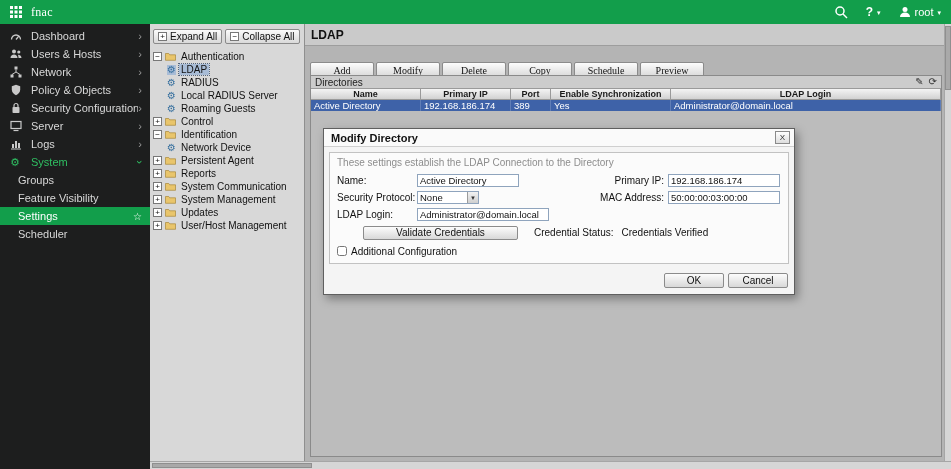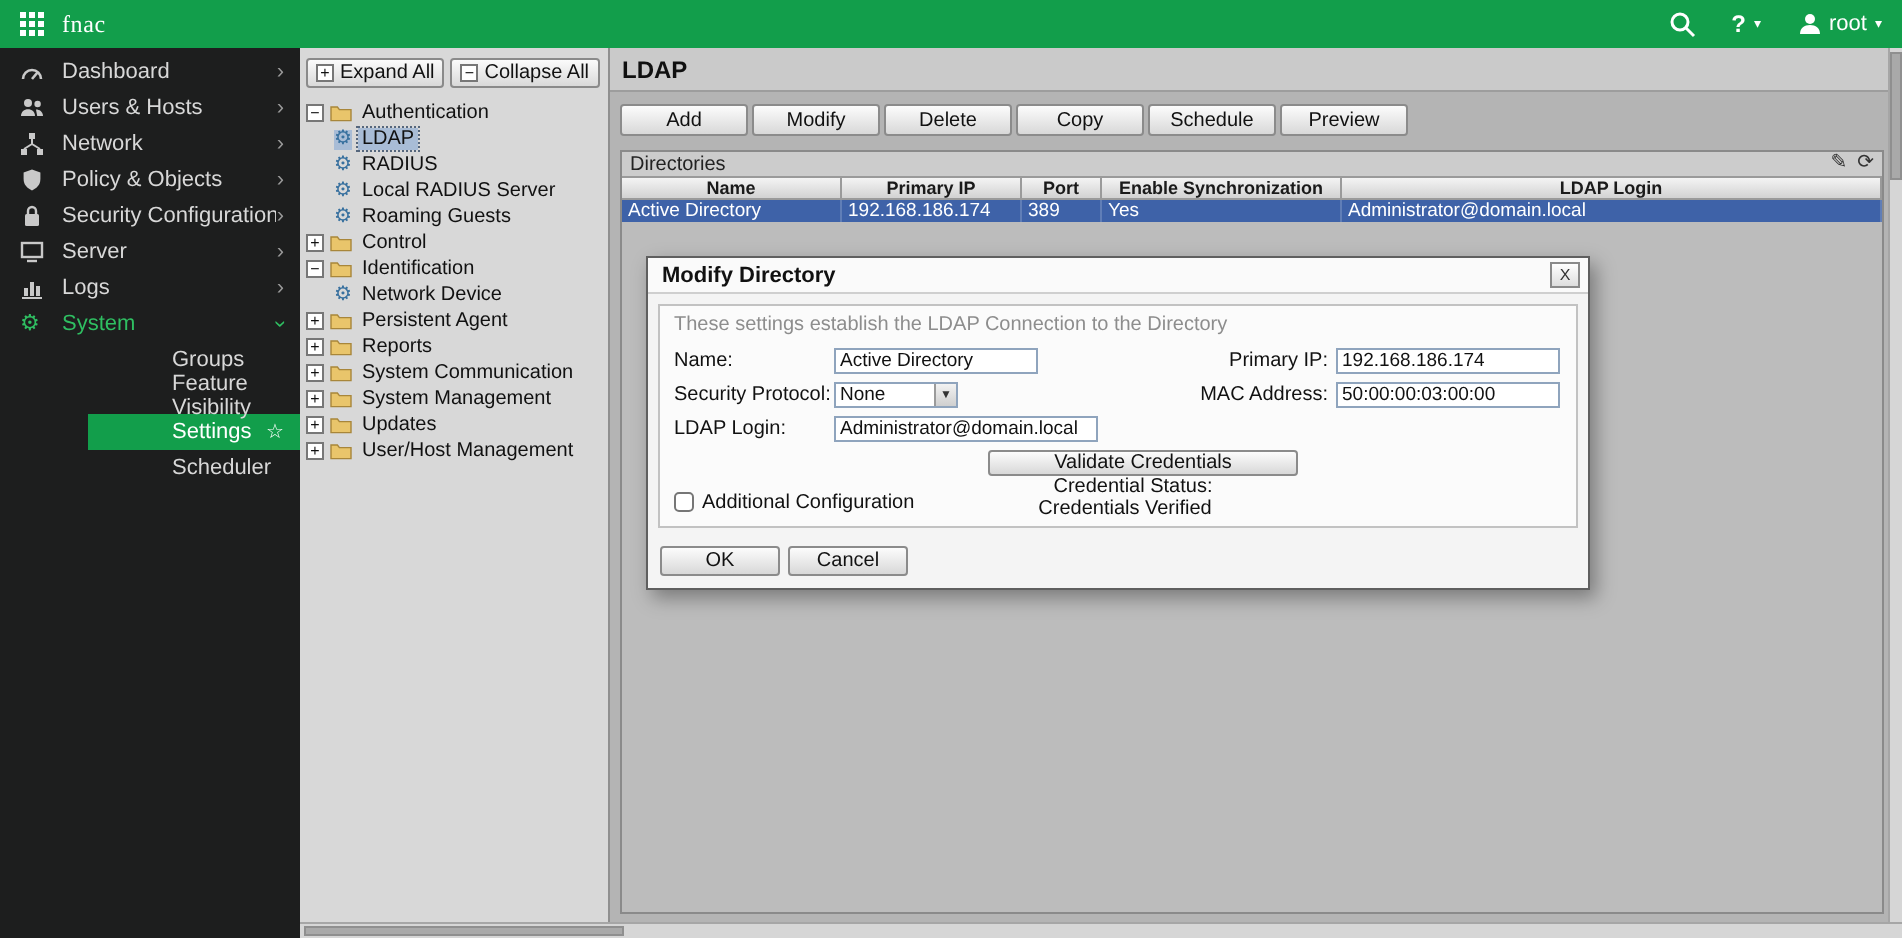--- a/index.html
+++ b/index.html
@@ -17,21 +17,21 @@
 
   
   .sidebar { position:absolute; top:24px; left:0; width:150px; bottom:0; background:#1d1e1e; padding-top:3px; z-index:4; }
   .side-item { height:18px; display:flex; align-items:center; padding:0 8px 0 10px; color:#d8d8d8; font-size:11px; cursor:pointer; }
   .side-item .si-icon { width:14px; display:flex; margin-right:7px; flex:none; }
   .side-item .si-label { flex:1; white-space:nowrap; overflow:hidden; }
   .side-item .si-chev { color:#9a9a9a; font-size:11px; }
   .side-item.system .si-label { color:#2fbf62; }
   .side-item.system .si-chev { color:#2fbf62; }
   .chev-down { display:inline-block; transform:rotate(90deg); }
-  .side-sub { height:18px; display:flex; align-items:center; padding-left:42px; padding-right:8px; color:#d8d8d8; font-size:11px; cursor:pointer;margin-left:44px; }
+  .side-sub { height:18px; display:flex; align-items:center; padding-left:18px; padding-right:8px; color:#d8d8d8; font-size:11px; cursor:pointer; }
   .side-sub.active { background:#129e4b; color:#fff; }
   .side-sub .star { margin-left:auto; font-size:10px; color:#fff; }
 
   
   .tree-panel { position:absolute; top:24px; left:150px; width:155px; bottom:8px; background:#d8d8d8; border-right:1px solid #8f8f8f; z-index:3; }
   .tree-toolbar { display:flex; gap:3px; padding:5px 3px 4px 3px; }
   .mini-btn { display:flex; align-items:center; gap:3px; font-family:inherit; font-size:10px; color:#111; padding:1px 4px; border:1px solid #8a8a8a; border-radius:2px; background:linear-gradient(#fbfbfb,#d9d9d9); cursor:pointer; white-space:nowrap; }
   .pm-box { display:inline-block; width:9px; height:9px; line-height:7px; font-size:8px; text-align:center; border:1px solid #777; background:#fff; }
   .tree { padding:2px 0 0 3px; }
   .tnode { display:flex; align-items:center; height:13px; font-size:10px; color:#111; cursor:pointer; white-space:nowrap; }
@@ -39,21 +39,21 @@
   .tnode .ficon { margin-right:3px; display:flex; flex:none; }
   .tnode .gear { color:#39719f; font-size:10px; line-height:10px; margin-right:3px; }
   .tnode.leaf { padding-left:14px; }
   .tnode .tlabel { padding:0 2px; }
   .tnode.selected .tlabel, .tnode.selected .gear { background:#a8bcd6; }
   .tnode.selected .tlabel { outline:1px dotted #55667c; }
 
   
   .main { position:absolute; top:24px; left:305px; right:7px; bottom:8px; background:#b4b4b4; z-index:2; }
   .main-title { height:22px; background:#cacaca; border-bottom:1px solid #9d9d9d; font-size:12px; font-weight:bold; color:#101010; display:flex; align-items:center; padding-left:6px; }
-  .toolbar { display:flex; gap:2px; padding:6px 0 0 5px; }
+  .toolbar { display:flex; gap:2px; padding:16px 0 0 5px;font-family:Liberation Serif, serif; }
   .btn { font-family:inherit; font-size:10px; color:#111; border:1px solid #8b8b8b; border-radius:2px; background:linear-gradient(#fcfcfc,#d8d8d8); cursor:pointer; }
   .toolbar .btn { width:64px; height:16px; }
   .dir-panel { position:absolute; left:5px; right:2px; top:51px; bottom:4px; border:1px solid #8a8a8a; background:#bcbcbc; }
   .dir-header { height:13px; background:#cccccc; border-bottom:1px solid #9a9a9a; display:flex; align-items:center; font-size:10px; padding:0 4px; color:#222; }
   .dir-header .dh-icons { margin-left:auto; display:flex; gap:5px; font-size:10px; line-height:10px; color:#333; }
   .dir-header .dh-icons span { cursor:pointer; }
   .thead, .trow { display:grid; grid-template-columns:110px 90px 40px 120px 1fr; }
   .thead { height:11px; }
   .th { background:linear-gradient(#f4f4f4,#d2d2d2); border-right:1px solid #9a9a9a; border-bottom:1px solid #9a9a9a; font-size:9px; font-weight:bold; color:#1a1a1a; text-align:center; line-height:10px; overflow:hidden; white-space:nowrap; cursor:pointer; }
   .trow { height:11px; background:#3e62a8; color:#fff; cursor:pointer; }
@@ -77,27 +77,27 @@
   .vtab.active { background:#17a158; color:#fff; border-color:#0f7c41; font-weight:bold; }
   .form-area { flex:1; padding:4px 8px 5px 7px; font-size:10px; color:#111; }
   .form-desc { color:#8d8d8d; margin-bottom:5px; font-size:10px; white-space:nowrap; }
   .frow { display:flex; align-items:center; height:15px; margin-bottom:2px; }
   .flabel { width:80px; flex:none; }
   .rpair { margin-left:auto; display:flex; align-items:center; gap:4px; }
   .ti { height:13px; border:1px solid #8fa4bd; background:#fff; font-family:inherit; font-size:9.5px; padding:0 2px; color:#111; }
   .w86{width:86px;} .w102{width:102px;} .w112{width:112px;} .w132{width:132px;}
   .select { width:62px; height:13px; border:1px solid #8fa4bd; background:#fff; display:flex; align-items:center; font-size:9.5px; padding-left:2px; cursor:pointer; }
   .sel-arrow { margin-left:auto; width:11px; height:100%; background:linear-gradient(#f2f2f2,#cfcfcf); border-left:1px solid #9b9b9b; font-size:6px; display:flex; align-items:center; justify-content:center; color:#333; }
-  .validate-row { display:flex; align-items:center; margin-top:3px; height:15px;flex-direction:column; }
+  .validate-row { display:flex; align-items:center; margin-top:3px; height:15px; }
   .validate-btn { width:155px; height:14px; margin-left:26px; }
   .cred-label { margin-left:16px; }
   .cred-value { margin-left:8px; }
   .addl-row { display:flex; align-items:center; gap:4px; margin-top:4px; height:14px; }
   .addl-row input { width:10px; height:10px; margin:0; cursor:pointer; }
-  .modal-footer { display:flex; gap:4px; padding:9px 6px 6px; }
+  .modal-footer { display:flex; justify-content:flex-end; gap:4px; padding:9px 6px 6px; }
   .modal-footer .btn { width:60px; height:15px; }
 </style>
 </head>
 <body>
 
 <div class="topbar">
   <span style="display:flex;">
     <svg width="12" height="12" viewBox="0 0 12 12">
         <g fill="#fff">
           <rect x="0" y="0" width="3" height="3"></rect>

